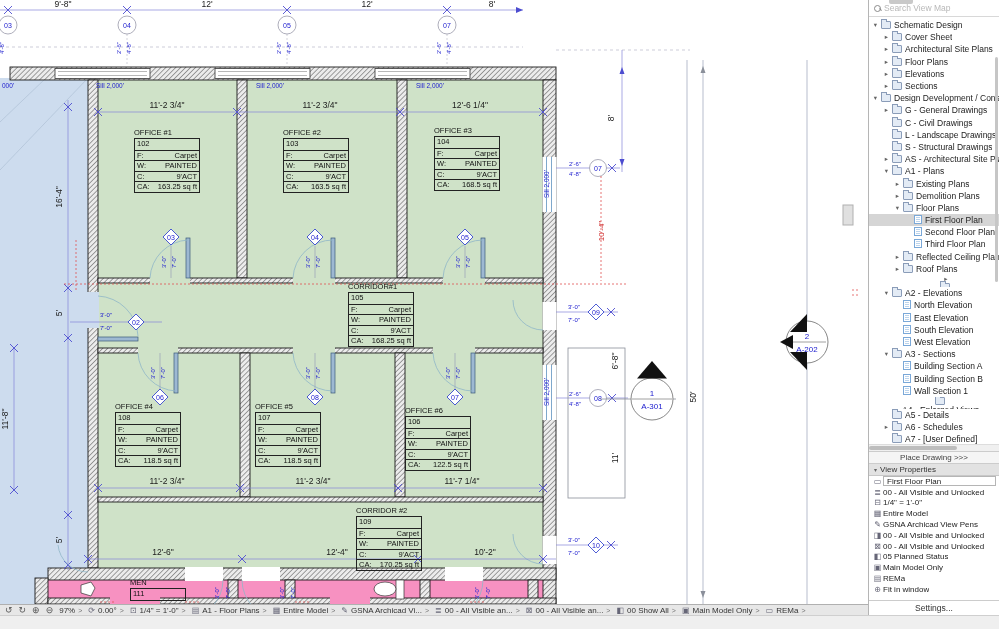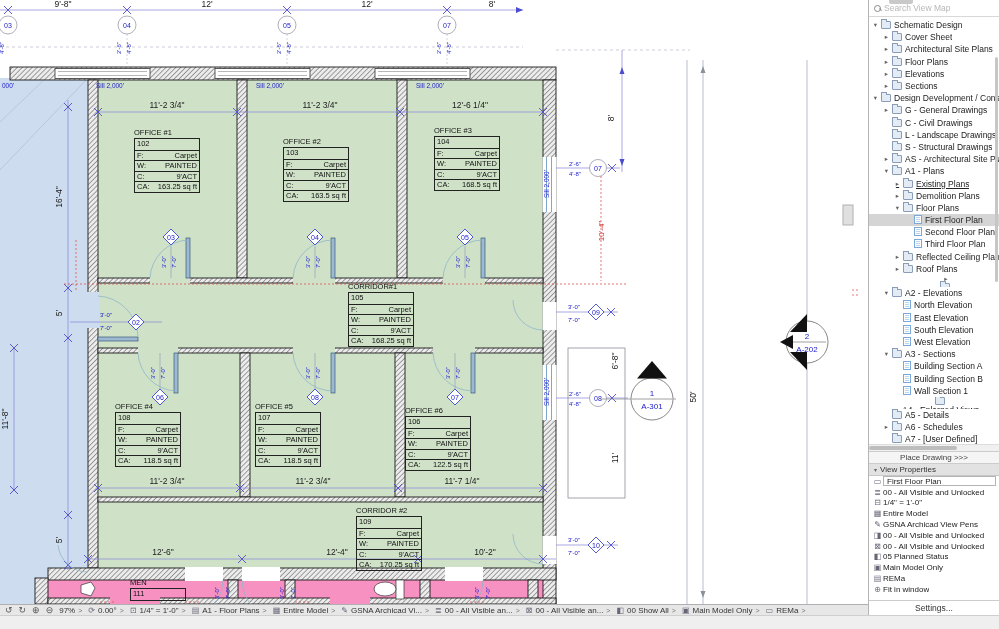--- a/index.html
+++ b/index.html
@@ -430,21 +430,21 @@
         <div class="rt-row">
             <span>C:</span>
             <span>9'ACT</span>
           </div>
         <div class="rt-row">
             <span>CA:</span>
             <span>163.25 sq ft</span>
           </div>
         </div>
     </div>
-    <div class="rtab" style="left:283px;top:136px">
+    <div class="rtab" style="left:283px;top:127px">
       <div class="rt-title">OFFICE #2</div>
       <div class="rt-box">
           <div class="rt-row">
             <span>103</span>
           </div>
         <div class="rt-row">
             <span>F:</span>
             <span>Carpet</span>
           </div>
         <div class="rt-row">
@@ -682,21 +682,21 @@
           <div class="trow" style="padding-left: 13px;">
           <span class="exp">▸</span>
           <span class="icn folder"></span>
           <span class="tlbl">AS - Architectural Site Plans</span>
         </div>
           <div class="trow" style="padding-left: 13px;">
           <span class="exp">▾</span>
           <span class="icn folder"></span>
           <span class="tlbl">A1 - Plans</span>
         </div>
-          <div class="trow" style="padding-left: 24px; text-decoration: underline;">
+          <div class="trow" style="padding-left: 24px;">
           <span class="exp">▸</span>
           <span class="icn folder"></span>
           <span class="tlbl">Existing Plans</span>
         </div>
           <div class="trow" style="padding-left: 24px;">
           <span class="exp">▸</span>
           <span class="icn folder"></span>
           <span class="tlbl">Demolition Plans</span>
         </div>
           <div class="trow" style="padding-left: 24px;">

